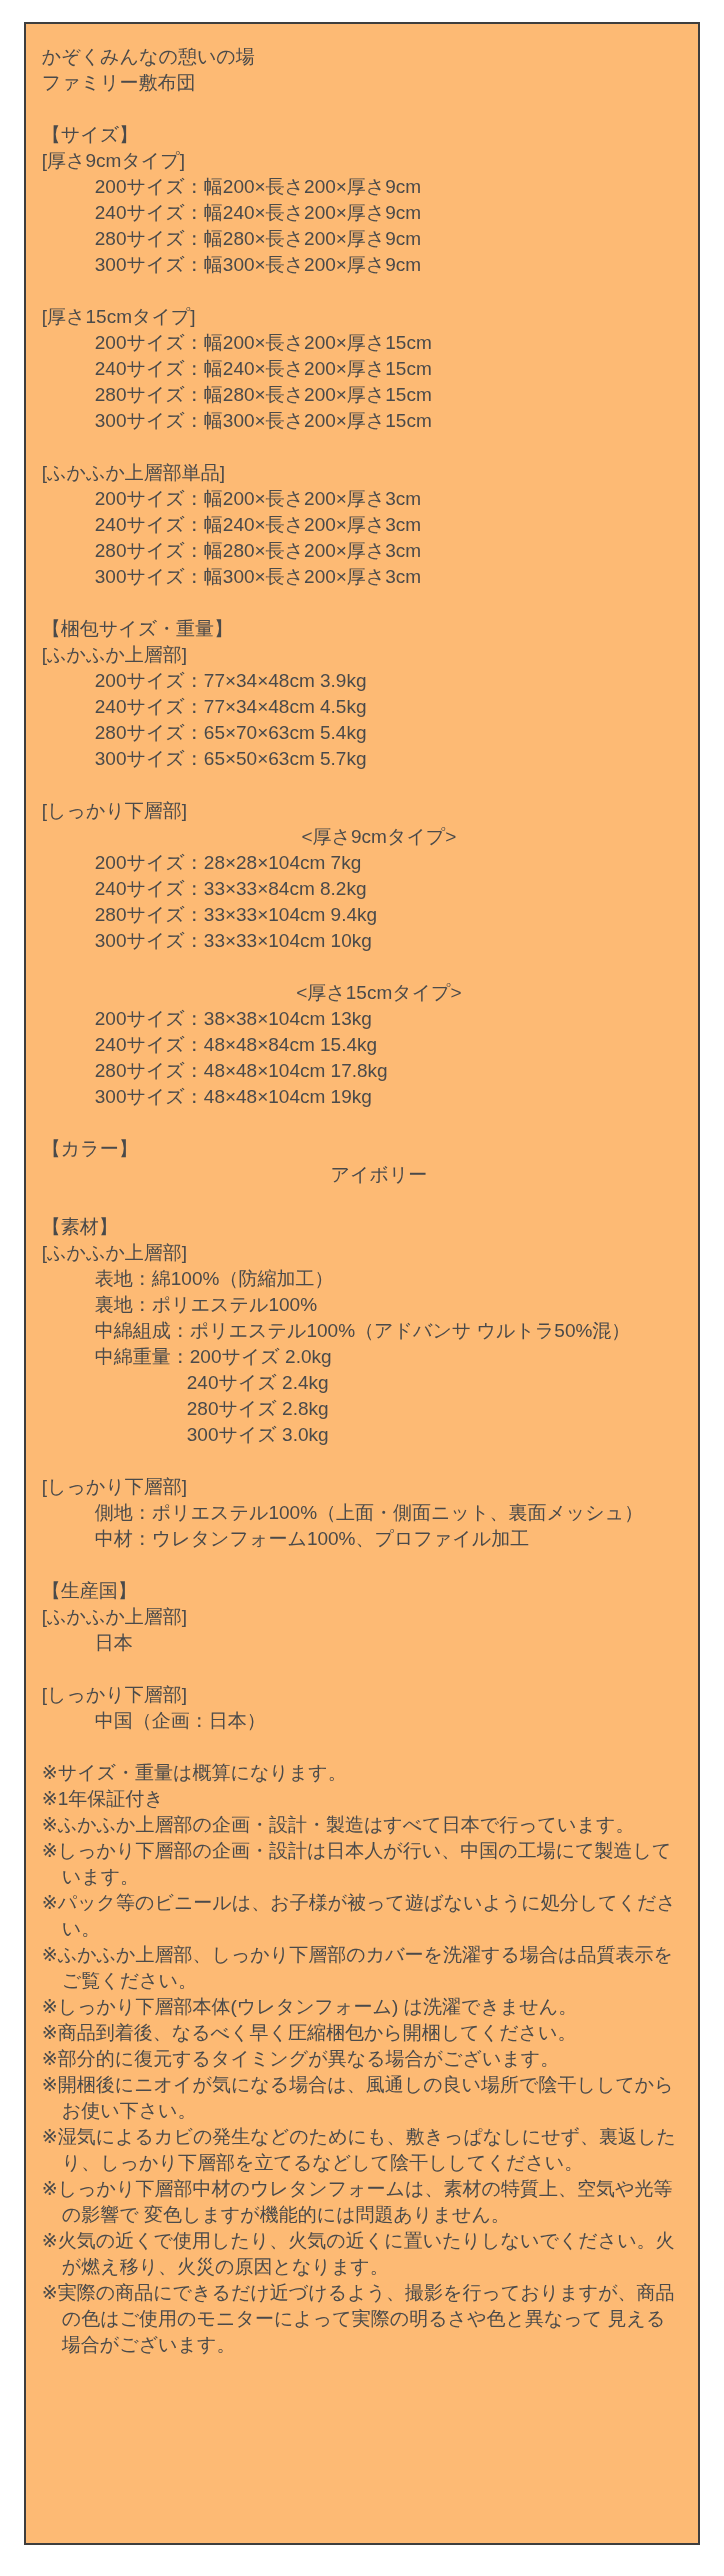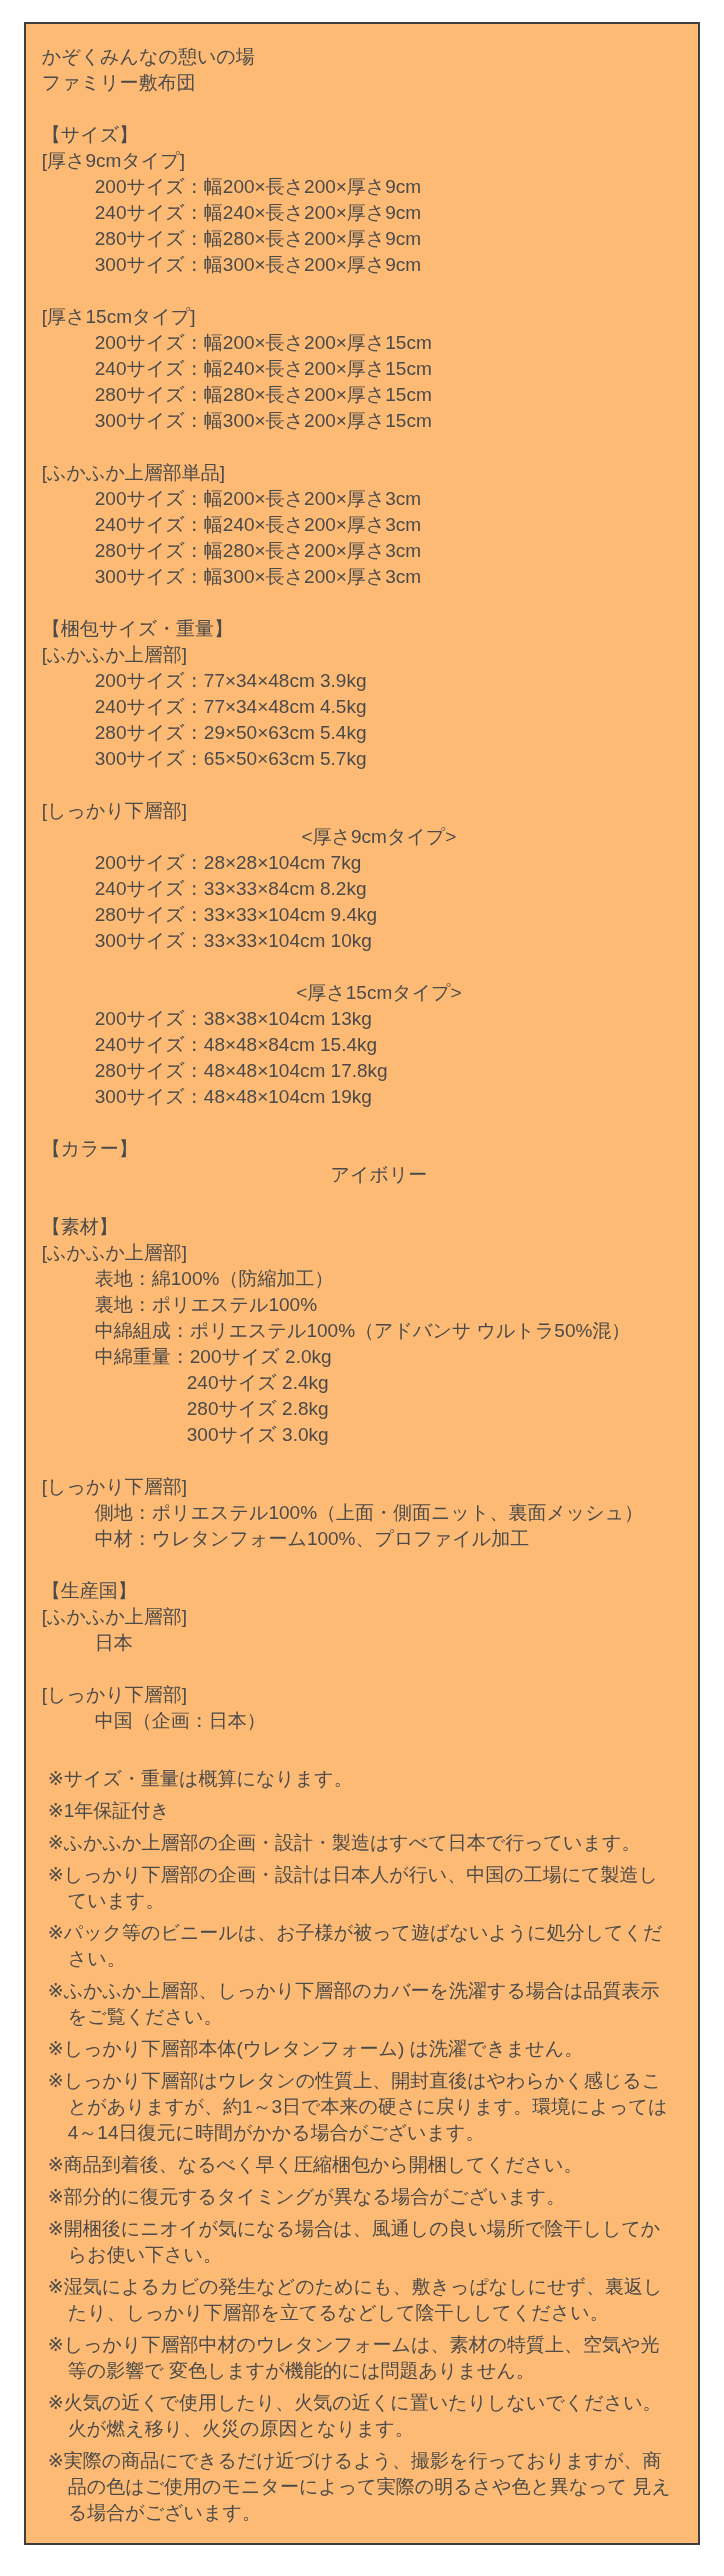--- a/index.html
+++ b/index.html
@@ -6,21 +6,21 @@
   .page{position:relative;width:724px;height:2576px;background:#ffffff;overflow:hidden;
         font-family:"Liberation Sans","DejaVu Sans",sans-serif;}
   .panel{position:absolute;left:24.4px;top:22px;width:676px;height:2523px;
          border:2.7px solid #3e3e3e;box-sizing:border-box;
          padding:20px 16.3px 18px 15.4px;overflow:hidden;background:#fdba74;}
   .line{min-height:26px;line-height:26px;font-size:19px;color:#4a4a4a;white-space:pre;}
   .blank{height:26px;}
   .l1{padding-left:34px;text-align:center;}
   .l2{padding-left:53px;}
   .l3{padding-left:145px;}
-  .note{margin:6px;font-size:19px;line-height:26px;color:#4a4a4a;
+  .note{margin:0;font-size:19px;line-height:26px;color:#4a4a4a;
         padding-left:20px;text-indent:-20px;}
 </style>
 </head>
 <body>
 
 <div class="page">
   <div class="panel">
     <div>
       <div class="line">かぞくみんなの憩いの場</div>
       <div class="line">ファミリー敷布団</div>
@@ -43,21 +43,21 @@
         <div class="line">[ふかふか上層部単品]</div>
         <div class="line l2">200サイズ：幅200×長さ200×厚さ3cm</div>
         <div class="line l2">240サイズ：幅240×長さ200×厚さ3cm</div>
         <div class="line l2">280サイズ：幅280×長さ200×厚さ3cm</div>
         <div class="line l2">300サイズ：幅300×長さ200×厚さ3cm</div>
         <div class="line blank"></div>
         <div class="line">【梱包サイズ・重量】</div>
         <div class="line">[ふかふか上層部]</div>
         <div class="line l2">200サイズ：77×34×48cm 3.9kg</div>
         <div class="line l2">240サイズ：77×34×48cm 4.5kg</div>
-        <div class="line l2">280サイズ：29×50×63cm 5.4kg</div>
+        <div class="line l2">280サイズ：65×70×63cm 5.4kg</div>
         <div class="line l2">300サイズ：65×50×63cm 5.7kg</div>
         <div class="line blank"></div>
         <div class="line">[しっかり下層部]</div>
         <div class="line l1">&lt;厚さ9cmタイプ&gt;</div>
         <div class="line l2">200サイズ：28×28×104cm 7kg</div>
         <div class="line l2">240サイズ：33×33×84cm 8.2kg</div>
         <div class="line l2">280サイズ：33×33×104cm 9.4kg</div>
         <div class="line l2">300サイズ：33×33×104cm 10kg</div>
         <div class="line blank"></div>
         <div class="line l1">&lt;厚さ15cmタイプ&gt;</div>
@@ -92,21 +92,20 @@
         <div class="line blank"></div>
       </div>
     <div id="notes-list">
         <p class="note">※サイズ・重量は概算になります。</p>
         <p class="note">※1年保証付き</p>
         <p class="note">※ふかふか上層部の企画・設計・製造はすべて日本で行っています。</p>
         <p class="note">※しっかり下層部の企画・設計は日本人が行い、中国の工場にて製造しています。</p>
         <p class="note">※パック等のビニールは、お子様が被って遊ばないように処分してください。</p>
         <p class="note">※ふかふか上層部、しっかり下層部のカバーを洗濯する場合は品質表示をご覧ください。</p>
         <p class="note">※しっかり下層部本体(ウレタンフォーム) は洗濯できません。</p>
-        <p class="note">※しっかり下層部はウレタンの性質上、開封直後はやわらかく感じることがありますが、約1～3日で本来の硬さに戻ります。環境によっては4～14日復元に時間がかかる場合がございます。</p>
         <p class="note">※商品到着後、なるべく早く圧縮梱包から開梱してください。</p>
         <p class="note">※部分的に復元するタイミングが異なる場合がございます。</p>
         <p class="note">※開梱後にニオイが気になる場合は、風通しの良い場所で陰干ししてからお使い下さい。</p>
         <p class="note">※湿気によるカビの発生などのためにも、敷きっぱなしにせず、裏返したり、しっかり下層部を立てるなどして陰干ししてください。</p>
         <p class="note">※しっかり下層部中材のウレタンフォームは、素材の特質上、空気や光等の影響で 変色しますが機能的には問題ありません。</p>
         <p class="note">※火気の近くで使用したり、火気の近くに置いたりしないでください。火が燃え移り、火災の原因となります。</p>
         <p class="note">※実際の商品にできるだけ近づけるよう、撮影を行っておりますが、商品の色はご使用のモニターによって実際の明るさや色と異なって 見える場合がございます。</p>
       </div>
   </div>
 </div>

